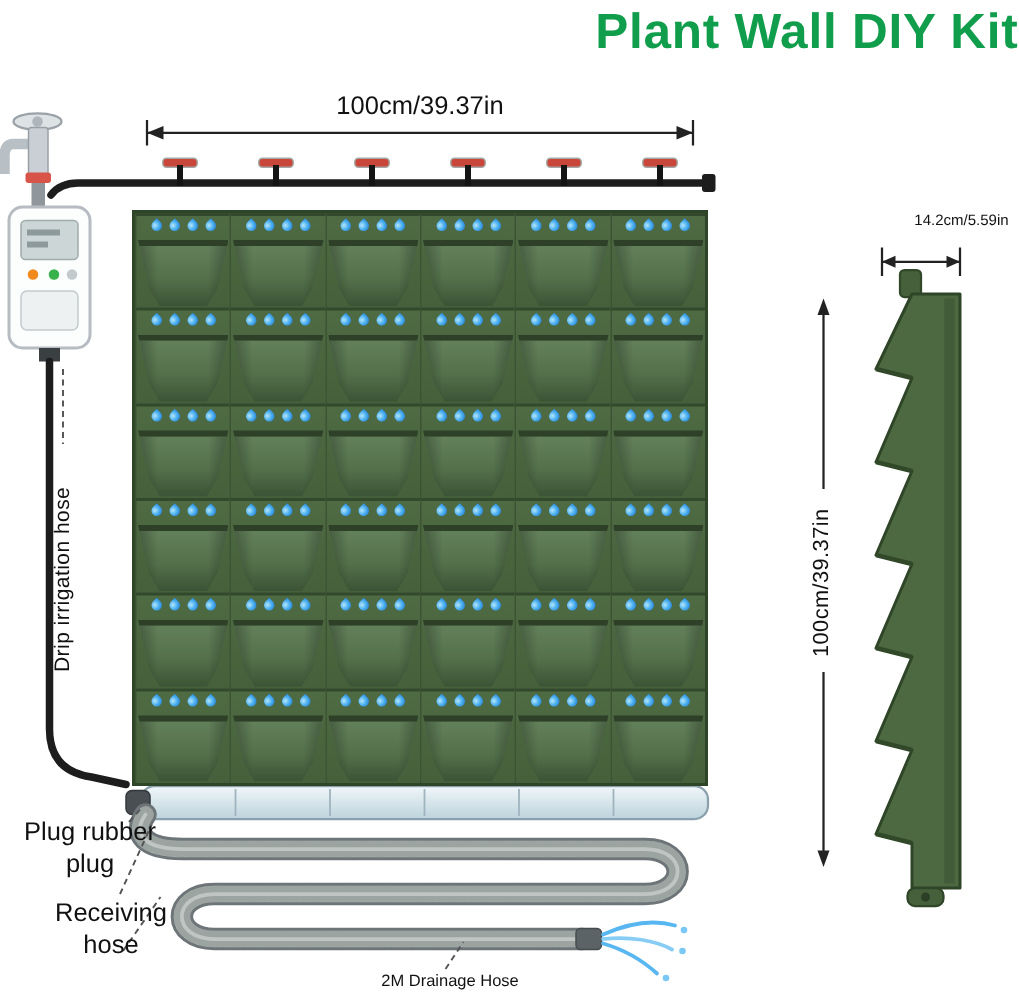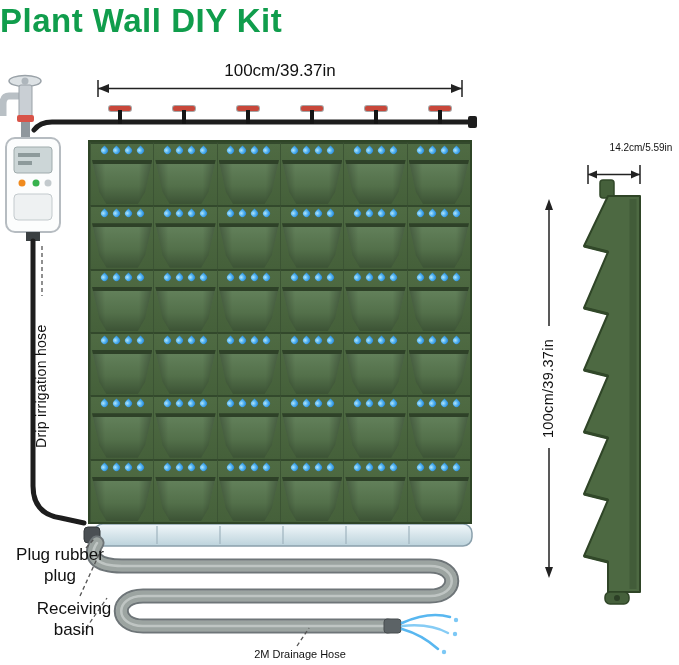--- a/index.html
+++ b/index.html
@@ -1,18 +1,18 @@
 <!DOCTYPE html>
 <html style="--title-green: #109d4c; --planter-green: #4d6942; --pocket-light: #62805a; --pocket-dark: #3c5335; --outline: #2f4527; --water-blue: #2f9fe8; --hose-black: #1d1d1d; --drain-gray: #abb2af; --basin-light: #dbe7ec; --dripper-red: #c8473a;"><head>
 <meta charset="utf-8">
 <style>
   * { margin:0; padding:0; box-sizing:border-box; }
   body { font-family:"Liberation Sans", sans-serif; background:#ffffff; }
   .canvas { position:relative; width:679px; height:665px; background:#fff; overflow:hidden; }
-  .title { position:absolute; top:2px; left:0; right:0; text-align:left;
+  .title { position:absolute; top:2px; left:0; right:0; text-align:right;
            font-size:33px; font-weight:bold; color:var(--title-green,#109d4c); letter-spacing:.5px; }
   .svg-layer { position:absolute; left:0; top:0; }
   .label { position:absolute; font-size:17px; color:#111; text-align:center; line-height:1.25; }
   .vlabel { position:absolute; writing-mode:vertical-rl; transform:rotate(180deg);
             text-align:center; font-size:14px; color:#111; letter-spacing:.3px; }
   .wall { position:absolute; left:88px; top:140px; width:384px; height:384px;
           display:grid; grid-template-columns:repeat(6,1fr); grid-template-rows:repeat(6,1fr);
           background:var(--planter-green,#4d6942); border:2px solid var(--outline,#2f4527); }
   .cell { position:relative; background:linear-gradient(180deg,#4f6b43,#45603a);
           border-top:2px solid #33492c; border-left:1px solid #3c5434; }
@@ -471,16 +471,16 @@
       <div class="dripper" style="left: 364px;"></div>
       <div class="dripper" style="left: 428px;"></div>
     </div>
 
   <div class="title">Plant Wall DIY Kit</div>
   <div class="label" style="left:98px;top:60px;width:364px;font-size:17px;">100cm/39.37in</div>
   <div class="label" style="left:580px;top:142px;width:122px;font-size:10px;">14.2cm/5.59in</div>
   <div class="vlabel" style="left:540px;top:330px;height:116px;font-size:14.5px;">100cm/39.37in</div>
   <div class="vlabel" style="left:33px;top:300px;height:172px;">Drip irrigation hose</div>
   <div class="label" style="left:12px;top:544px;width:96px;">Plug rubber plug</div>
-  <div class="label" style="left:18px;top:598px;width:112px;">Receiving basin</div>
+  <div class="label" style="left:18px;top:598px;width:112px;">Receiving hose</div>
   <div class="label" style="left:214px;top:648px;width:172px;font-size:11px;">2M Drainage Hose</div>
 
 </div>
 
 </body></html>

